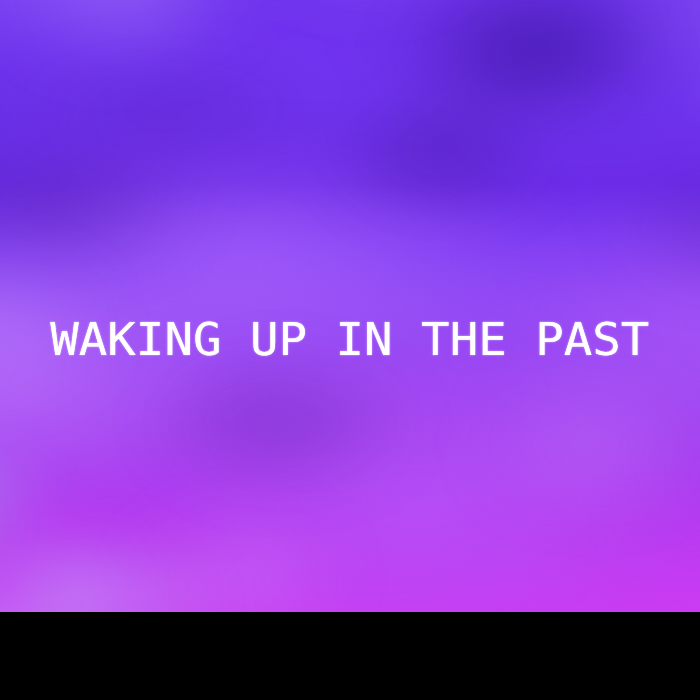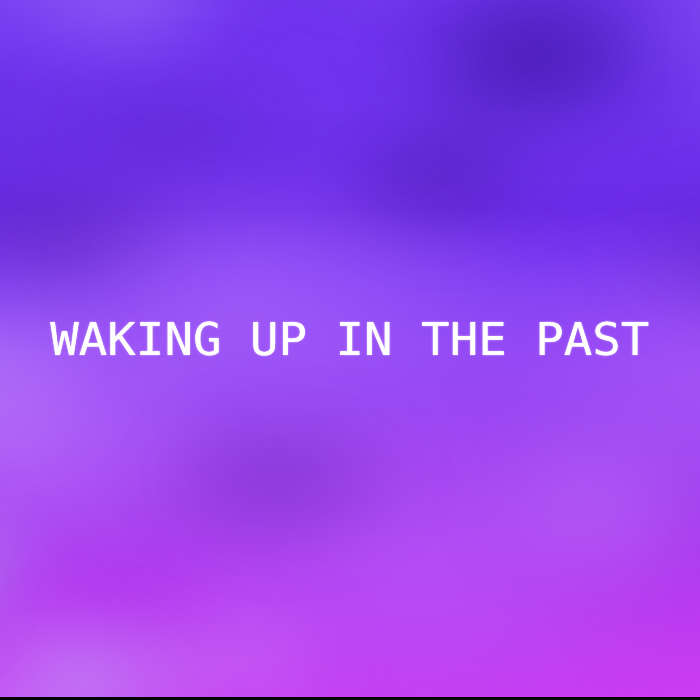--- a/index.html
+++ b/index.html
@@ -7,21 +7,21 @@
     padding: 0;
     background: #000;
   }
   body {
     font-family: "DejaVu Sans Mono", monospace;
   }
 
   #artwork {
     position: relative;
     width: 700px;
-    height: 697px;
+    height: 612px;
     overflow: hidden;
     background: #4d7c0f;
   }
 
   
   .cloud-layer {
     position: absolute;
     inset: -30%;
     pointer-events: none;
   }

